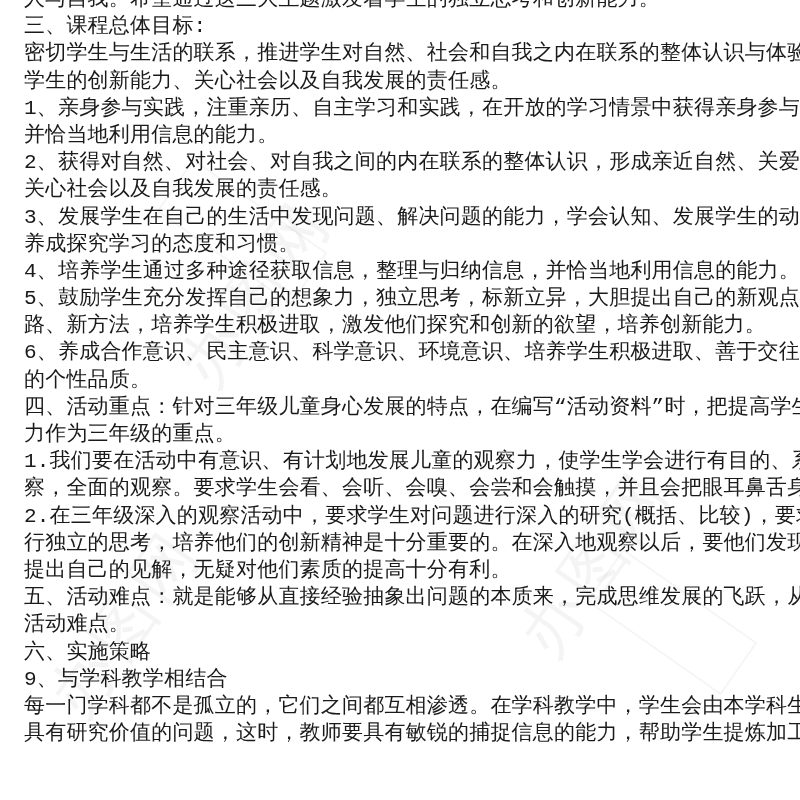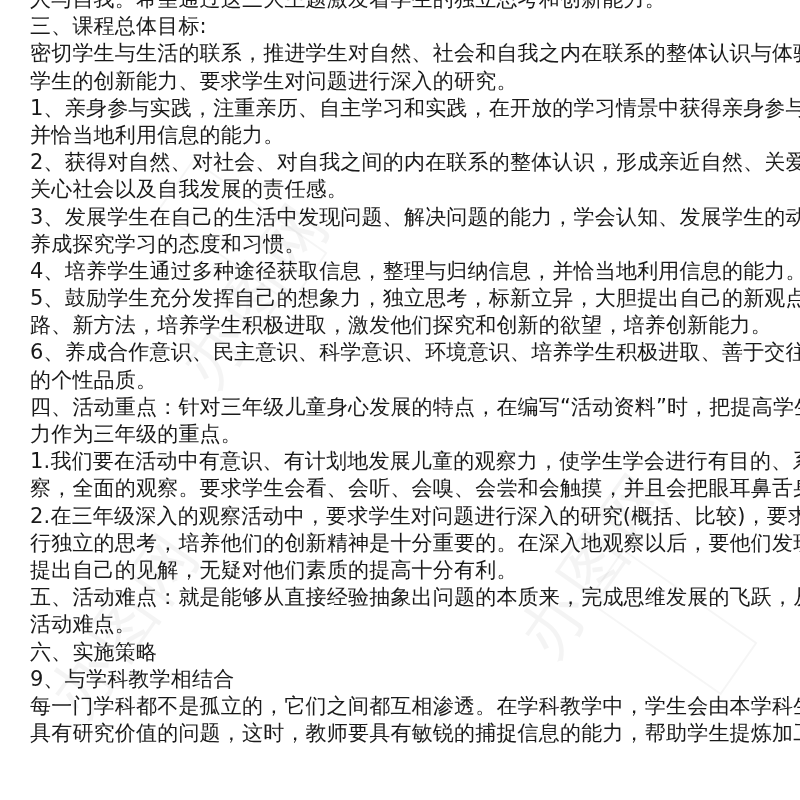--- a/index.html
+++ b/index.html
@@ -19,23 +19,24 @@
       top: -14px;
       width: 800px;
       font-family: "DejaVu Sans", "Liberation Sans", sans-serif;
       color: #1a1a1a;
       font-size: 21px;
       line-height: 27.2px;
       letter-spacing: 0.2px;
     }
     .line {
       display: block;
-      padding-left: 30px;
+      padding-left: 24px;
       white-space: nowrap;
       height: 27.2px;
+      font-family: Liberation Mono, monospace;
     }
     .watermark {
       position: absolute;
       font-family: "DejaVu Sans", sans-serif;
       font-size: 64px;
       color: rgba(0,0,0,0.045);
       transform: rotate(-55deg);
       white-space: nowrap;
       pointer-events: none;
       letter-spacing: 6px;
@@ -47,21 +48,21 @@
       pointer-events: none;
     }
   </style>
 </head>
 <body>
 
 <div class="page">
   <span class="line">人与自我。希望通过这三大主题激发着学生的独立思考和创新能力。</span>
   <span class="line">三、课程总体目标:</span>
   <span class="line">密切学生与生活的联系，推进学生对自然、社会和自我之内在联系的整体认识与体验，发展</span>
-  <span class="line">学生的创新能力、要求学生对问题进行深入的研究。</span>
+  <span class="line">学生的创新能力、关心社会以及自我发展的责任感。</span>
   <span class="line">1、亲身参与实践，注重亲历、自主学习和实践，在开放的学习情景中获得亲身参与实践的</span>
   <span class="line">并恰当地利用信息的能力。</span>
   <span class="line">2、获得对自然、对社会、对自我之间的内在联系的整体认识，形成亲近自然、关爱自然、</span>
   <span class="line">关心社会以及自我发展的责任感。</span>
   <span class="line">3、发展学生在自己的生活中发现问题、解决问题的能力，学会认知、发展学生的动手能力，</span>
   <span class="line">养成探究学习的态度和习惯。</span>
   <span class="line">4、培养学生通过多种途径获取信息，整理与归纳信息，并恰当地利用信息的能力。</span>
   <span class="line">5、鼓励学生充分发挥自己的想象力，独立思考，标新立异，大胆提出自己的新观点、新思</span>
   <span class="line">路、新方法，培养学生积极进取，激发他们探究和创新的欲望，培养创新能力。</span>
   <span class="line">6、养成合作意识、民主意识、科学意识、环境意识、培养学生积极进取、善于交往等良好</span>

